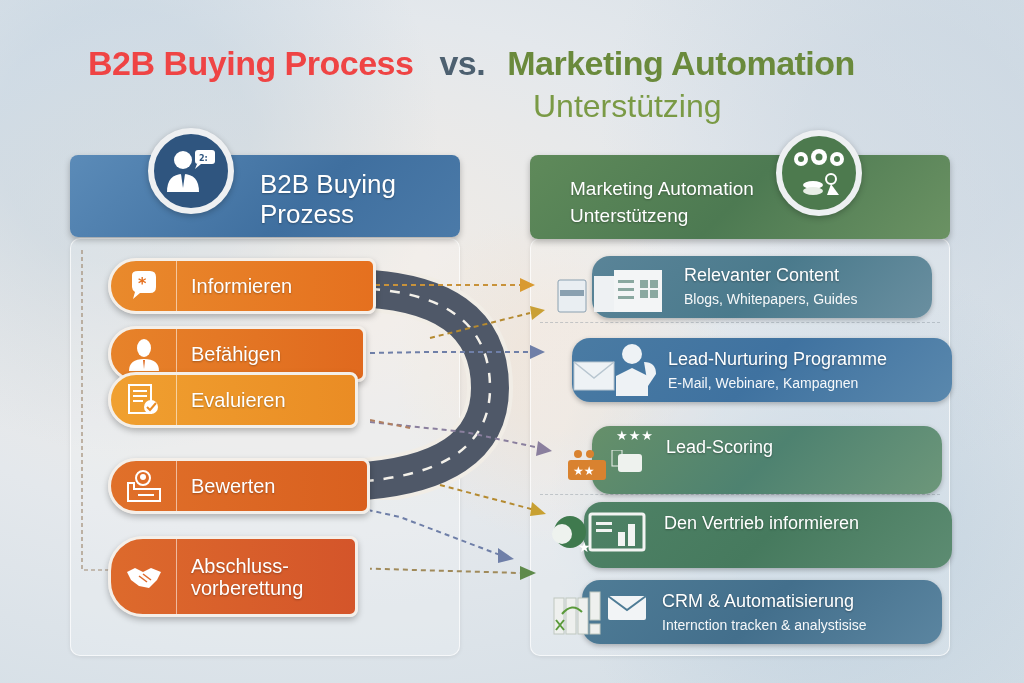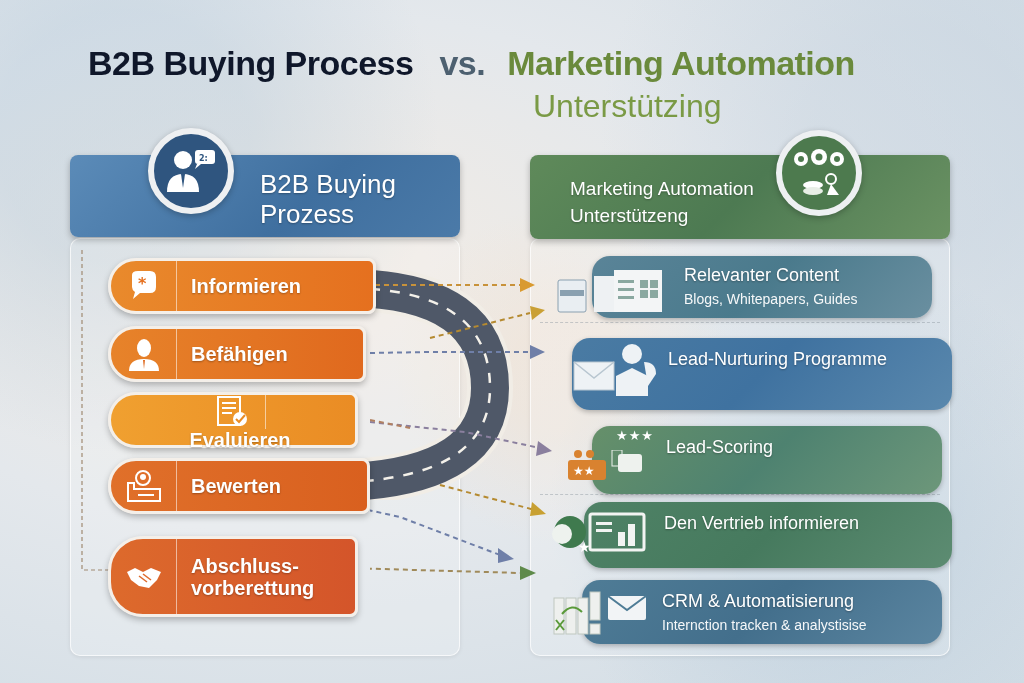--- a/index.html
+++ b/index.html
@@ -15,21 +15,21 @@
       radial-gradient(circle at 12% 20%, rgba(170,195,215,0.35) 0 12%, transparent 30%),
       radial-gradient(circle at 80% 75%, rgba(170,195,215,0.35) 0 10%, transparent 28%),
       radial-gradient(circle at 55% 55%, rgba(245,225,205,0.4) 0 8%, transparent 25%),
       radial-gradient(circle at 90% 20%, rgba(190,205,220,0.35) 0 10%, transparent 30%);
     pointer-events: none;
   }
   .title {
     position: absolute; top: 44px; left: 88px; right: 60px;
     font-size: 34px; font-weight: bold; letter-spacing: -0.5px; white-space: nowrap;
   }
-  .title .t1 { color: #0f172a; }
+  .title .t1 { color: #ef4444; }
   .title .vs { color: #4d6070; margin: 0 22px 0 26px; }
   .title .t2 { color: #6a8a3c; }
   .subtitle {
     position: absolute; top: 88px; left: 533px;
     font-size: 32px; color: #7a9a45; font-weight: normal;
   }
 
   .panel {
     position: absolute; border: 1px solid rgba(255,255,255,0.7);
     border-radius: 10px; background: rgba(255,255,255,0.18);
@@ -69,21 +69,21 @@
   .step {
     position: absolute; left: 108px; height: 56px; border-radius: 28px 8px 8px 28px;
     border: 3px solid #f4efe9; color: #fff; display: flex; align-items: center;
     box-shadow: 0 3px 6px rgba(0,0,0,0.25);
   }
   .step .icon-wrap {
     width: 66px; height: 100%; display: flex; align-items: center; justify-content: center;
     border-right: 1px solid rgba(255,255,255,0.55);
   }
   .step .label {
-    padding-left: 14px; font-size: 20px; font-weight: bold; line-height: 22px;
+    padding-left: 14px; font-size: 20px; font-weight: normal; line-height: 22px;
     text-shadow: 0 1px 2px rgba(0,0,0,0.3);
   }
 
   .road {
     position: absolute; left: 340px; top: 270px;
   }
 
   .card {
     position: absolute; left: 575px; height: 64px; border-radius: 18px; color: #fff;
     box-shadow: 0 2px 5px rgba(0,0,0,0.25);
@@ -201,21 +201,21 @@
 <div class="step" style="top:326px;width:258px;background:linear-gradient(90deg,#e7832a,#e0691e);">
   <div class="icon-wrap">
     <svg width="34" height="34" viewBox="0 0 34 34">
         <ellipse cx="17" cy="11" rx="7" ry="9" fill="#fff"></ellipse>
         <path d="M2 34 Q2 22 17 22 Q32 22 32 34 Z" fill="#fff"></path>
         <path d="M16 23 L17 32 L18 23 Z" fill="#e0691e"></path>
       </svg>
   </div>
   <div class="label">Befähigen</div>
 </div>
-<div class="step" style="top:392px;width:250px;background:linear-gradient(90deg,#f0a030,#ea8c24);flex-direction:column;">
+<div class="step" style="top:372px;width:250px;background:linear-gradient(90deg,#f0a030,#ea8c24);">
   <div class="icon-wrap">
     <svg width="34" height="34" viewBox="0 0 34 34">
         <rect x="2" y="2" width="22" height="28" fill="none" stroke="#fff" stroke-width="2"></rect>
         <g stroke="#fff" stroke-width="2">
           <line x1="6" y1="8" x2="20" y2="8"></line>
           <line x1="6" y1="13" x2="20" y2="13"></line>
           <line x1="6" y1="18" x2="16" y2="18"></line>
         </g>
         <circle cx="24" cy="24" r="7" fill="#fff"></circle>
         <path d="M20 24 L23 27 L29 20" fill="none" stroke="#ea8c24" stroke-width="2"></path>
@@ -266,22 +266,23 @@
       <rect x="62" y="12" width="16" height="3"></rect>
       <rect x="62" y="20" width="16" height="3"></rect>
       <rect x="62" y="28" width="16" height="3"></rect>
       <rect x="84" y="12" width="8" height="8"></rect>
       <rect x="94" y="12" width="8" height="8"></rect>
       <rect x="84" y="22" width="8" height="8"></rect>
       <rect x="94" y="22" width="8" height="8"></rect>
     </g>
 </svg>
 
-<div class="card" style="top:338px;left:572px;width:380px;height:72px;background:linear-gradient(135deg,#4a7ba3,#3f72a0 50%,#5a88ad);">
+<div class="card" style="top:338px;left:572px;width:380px;height:64px;background:linear-gradient(135deg,#4a7ba3,#3f72a0 50%,#5a88ad);">
   <div class="ctitle" style="left:96px;top:10px">Lead-Nurturing Programme</div>
+  <div class="csub" style="left:96px;top:36px">E-Mail, Webinare, Kampagnen</div>
 </div>
 <svg class="card-icon" style="left:572px;top:342px" width="90" height="56" viewBox="0 0 90 56">
   <rect x="2" y="20" width="40" height="28" fill="#eef2f5" stroke="#b8c6d0"></rect>
   <path d="M2 20 L22 36 L42 20" fill="none" stroke="#b8c6d0" stroke-width="1.5"></path>
   <circle cx="60" cy="12" r="10" fill="#eef2f5"></circle>
   <path d="M44 34 L60 26 L76 34 L76 54 L44 54 Z" fill="#eef2f5"></path>
   <path d="M72 20 Q84 20 84 32 L76 44 Z" fill="#eef2f5"></path>
 </svg>
 
 <div class="card" style="top:418px;left:592px;width:350px;height:68px;background:linear-gradient(135deg,#66906a,#4e8270 50%,#6d977a);margin-top:8px;">

